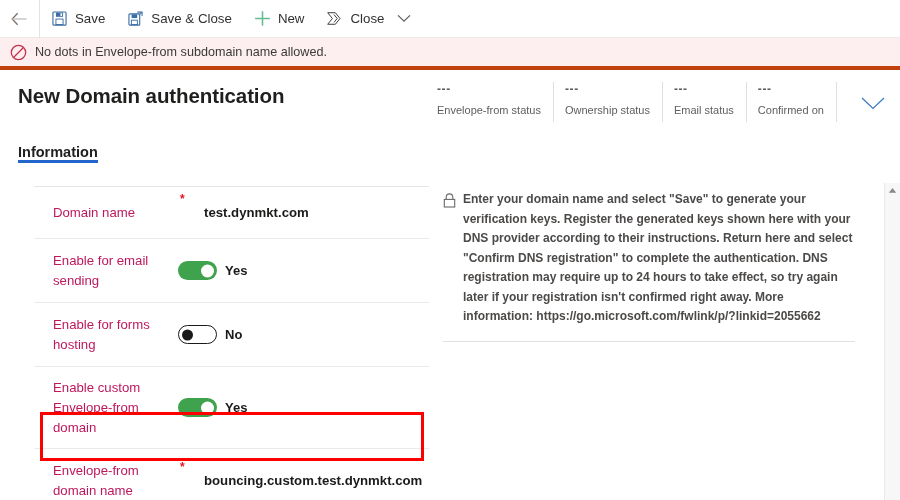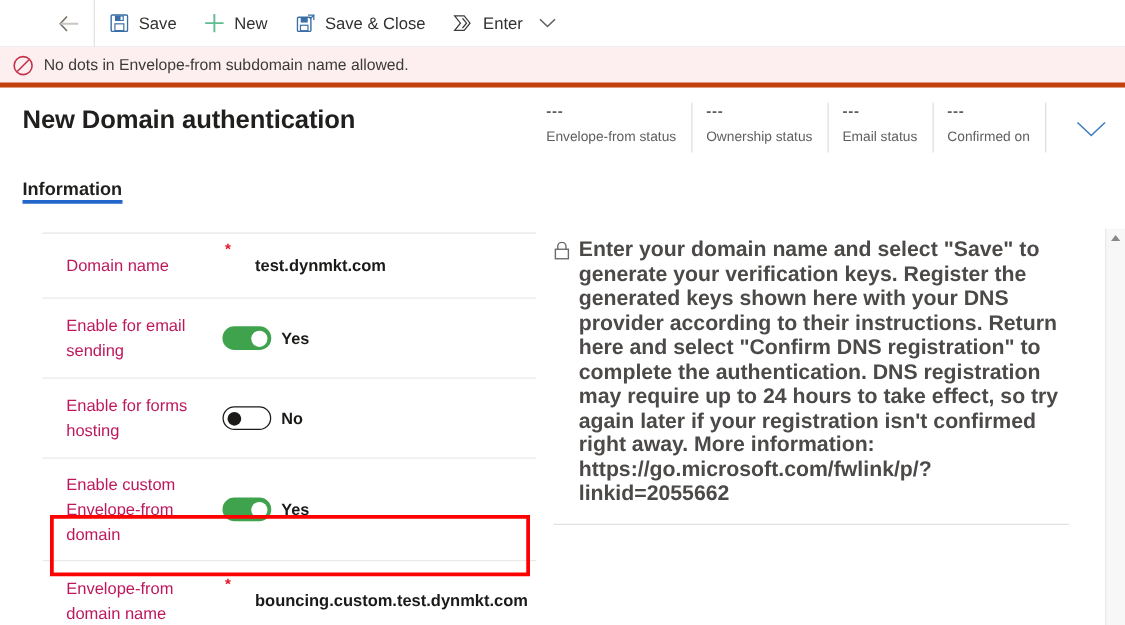--- a/index.html
+++ b/index.html
@@ -10,21 +10,20 @@
     overflow: hidden;
     color: #323130;
   }
   #app { position: relative; width: 900px; height: 500px; background: #fff; }
 
   
   .commandbar {
     position: absolute; left: 0; top: 0; width: 900px; height: 38px;
     background: #ffffff; display: flex; align-items: center;
     border-bottom: 1px solid #edebe9;
-    padding-left: 36px;
   }
   .back-btn {
     width: 40px; height: 38px; display: flex; align-items: center;
     justify-content: center; border-right: 1px solid #e5e3e1;
     cursor: pointer;
   }
   .cmd-item {
     display: flex; align-items: center; height: 38px;
     padding: 0 11px; cursor: pointer; gap: 7px;
   }
@@ -121,21 +120,21 @@
   }
 
   
   .helppanel {
     position: absolute; left: 443px; top: 190px; width: 412px;
     padding-bottom: 14px; border-bottom: 1px solid #e3e1df;
   }
   .help-inner { display: flex; gap: 7px; }
   .help-lock { flex: 0 0 13px; padding-top: 3px; }
   .help-text {
-    font-size: 17px; line-height: 19.5px; color: #4c4a48; font-weight: 600;
+    font-size: 12px; line-height: 19.5px; color: #4c4a48; font-weight: 600;
   }
 
   
   .vscroll {
     position: absolute; right: 0; top: 183px; width: 16px; height: 317px;
     background: #f7f7f7; border-left: 1px solid #ebe9e7;
     display: flex; flex-direction: column; align-items: center;
     cursor: pointer;
   }
   .vscroll-arrow { margin-top: 4px; }
@@ -160,52 +159,52 @@
     <div class="cmd-item">
       <span class="cmd-ico">
         <svg width="15" height="15" viewBox="0 0 16 16">
           <rect x="1" y="1" width="14" height="14" rx="1" fill="none" stroke="#3a6ea5" stroke-width="1.2"></rect>
           <rect x="4.2" y="1.6" width="7.6" height="4.6" fill="#3a6ea5"></rect>
           <rect x="4.2" y="8.6" width="7.6" height="5.8" fill="none" stroke="#3a6ea5" stroke-width="1"></rect>
           <rect x="9" y="2.4" width="1.8" height="3" fill="#ffffff"></rect>
         </svg>
       </span>
       <span class="cmd-label">Save</span>
-    </div>
-
-    <div class="cmd-item">
-      <span class="cmd-ico">
-        <svg width="17" height="17" viewBox="0 0 18 18">
-          <path d="M9 2 V16 M2 9 H16" stroke="#5fbd8f" stroke-width="1.6" stroke-linecap="square"></path>
-        </svg>
-      </span>
-      <span class="cmd-label">New</span>
     </div>
 
     <div class="cmd-item">
       <span class="cmd-ico">
         <svg width="15" height="15" viewBox="0 0 16 16">
           <rect x="1" y="3" width="11.5" height="12" rx="1" fill="none" stroke="#3a6ea5" stroke-width="1.2"></rect>
           <rect x="3.8" y="3.5" width="6" height="4" fill="#3a6ea5"></rect>
           <rect x="3.6" y="9.8" width="6.4" height="4.7" fill="none" stroke="#3a6ea5" stroke-width="1"></rect>
           <path d="M10 1.2 H15 V5.4" fill="none" stroke="#3a6ea5" stroke-width="1.1"></path>
           <path d="M15 1.2 L11.6 4.4" stroke="#3a6ea5" stroke-width="1.1"></path>
         </svg>
       </span>
       <span class="cmd-label">Save &amp; Close</span>
     </div>
 
     <div class="cmd-item">
       <span class="cmd-ico">
+        <svg width="17" height="17" viewBox="0 0 18 18">
+          <path d="M9 2 V16 M2 9 H16" stroke="#5fbd8f" stroke-width="1.6" stroke-linecap="square"></path>
+        </svg>
+      </span>
+      <span class="cmd-label">New</span>
+    </div>
+
+    <div class="cmd-item">
+      <span class="cmd-ico">
         <svg width="18" height="15" viewBox="0 0 20 16">
           <path d="M2 1.2 L11 1.2 L16.5 8 L11 14.8 L2 14.8 L7.5 8 Z" fill="none" stroke="#3b3a39" stroke-width="1.15"></path>
           <path d="M9.4 3.4 L13.2 8 L9.4 12.6" fill="none" stroke="#3b3a39" stroke-width="1.15"></path>
         </svg>
       </span>
-      <span class="cmd-label">Enter</span>
+      <span class="cmd-label">Close</span>
     </div>
 
     <div class="chev-btn">
       <span>
         <svg width="14" height="9" viewBox="0 0 14 9">
           <path d="M1 1.4 L7 7.2 L13 1.4" fill="none" stroke="#605e5c" stroke-width="1.25"></path>
         </svg>
       </span>
     </div>
   </div>

